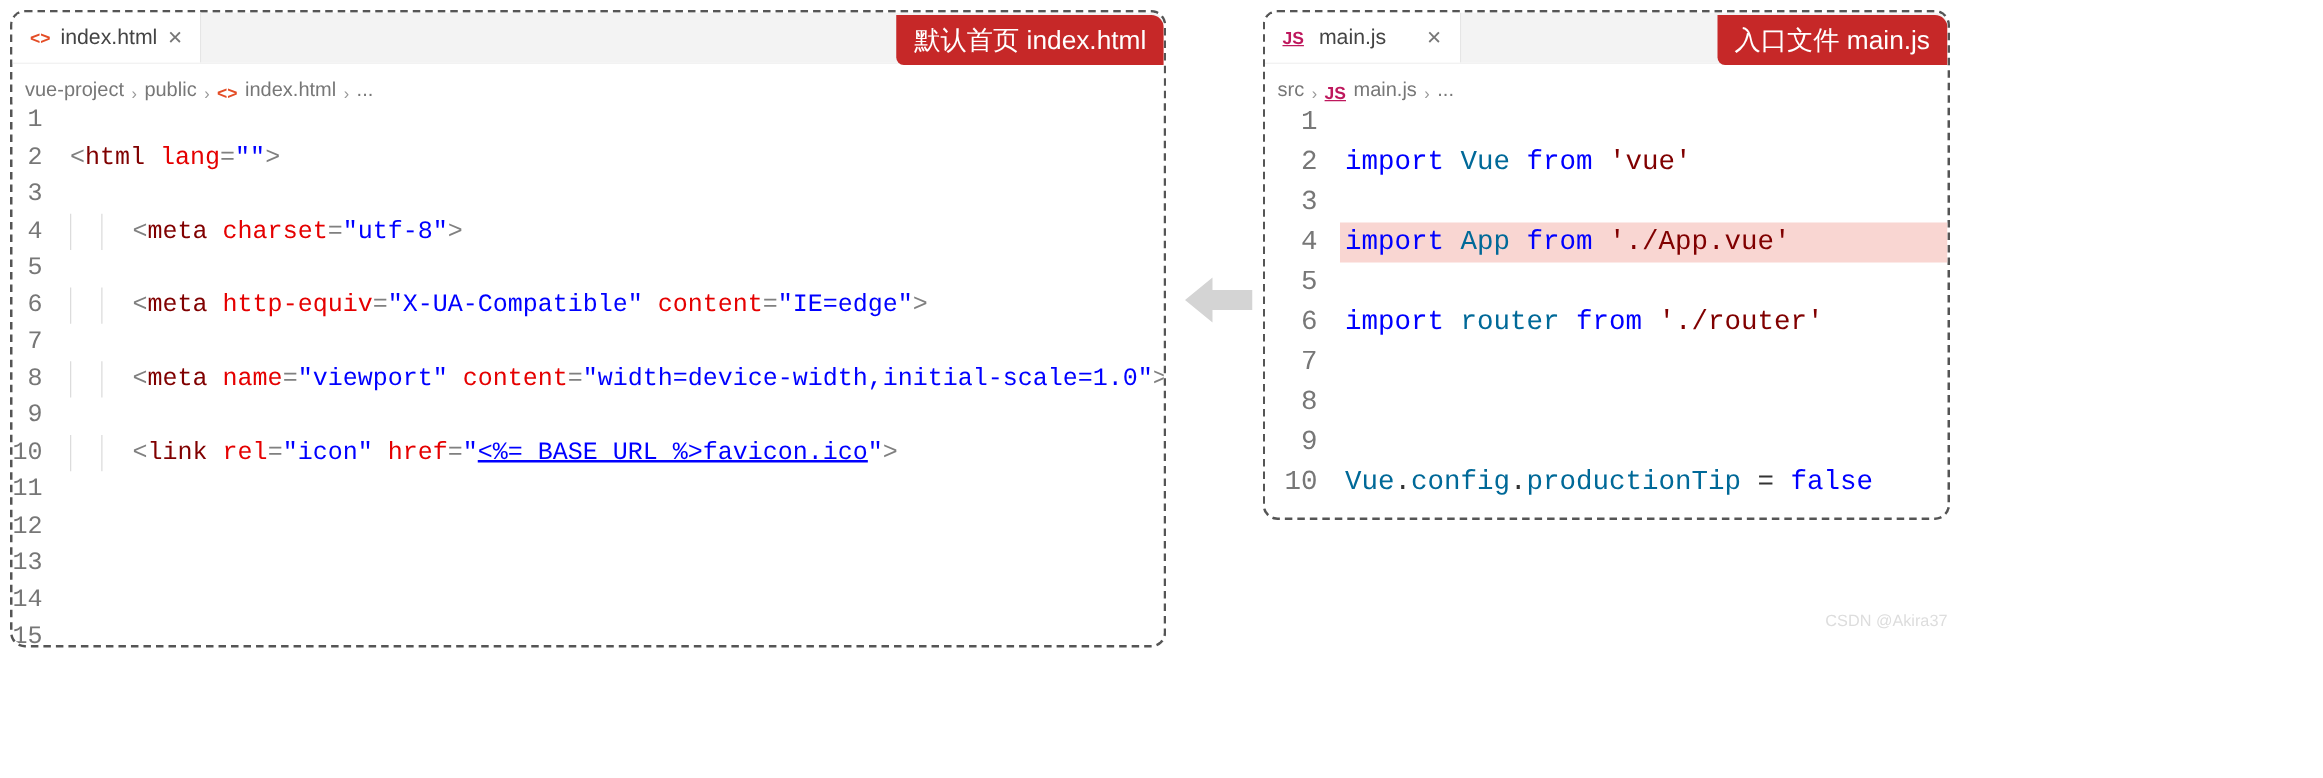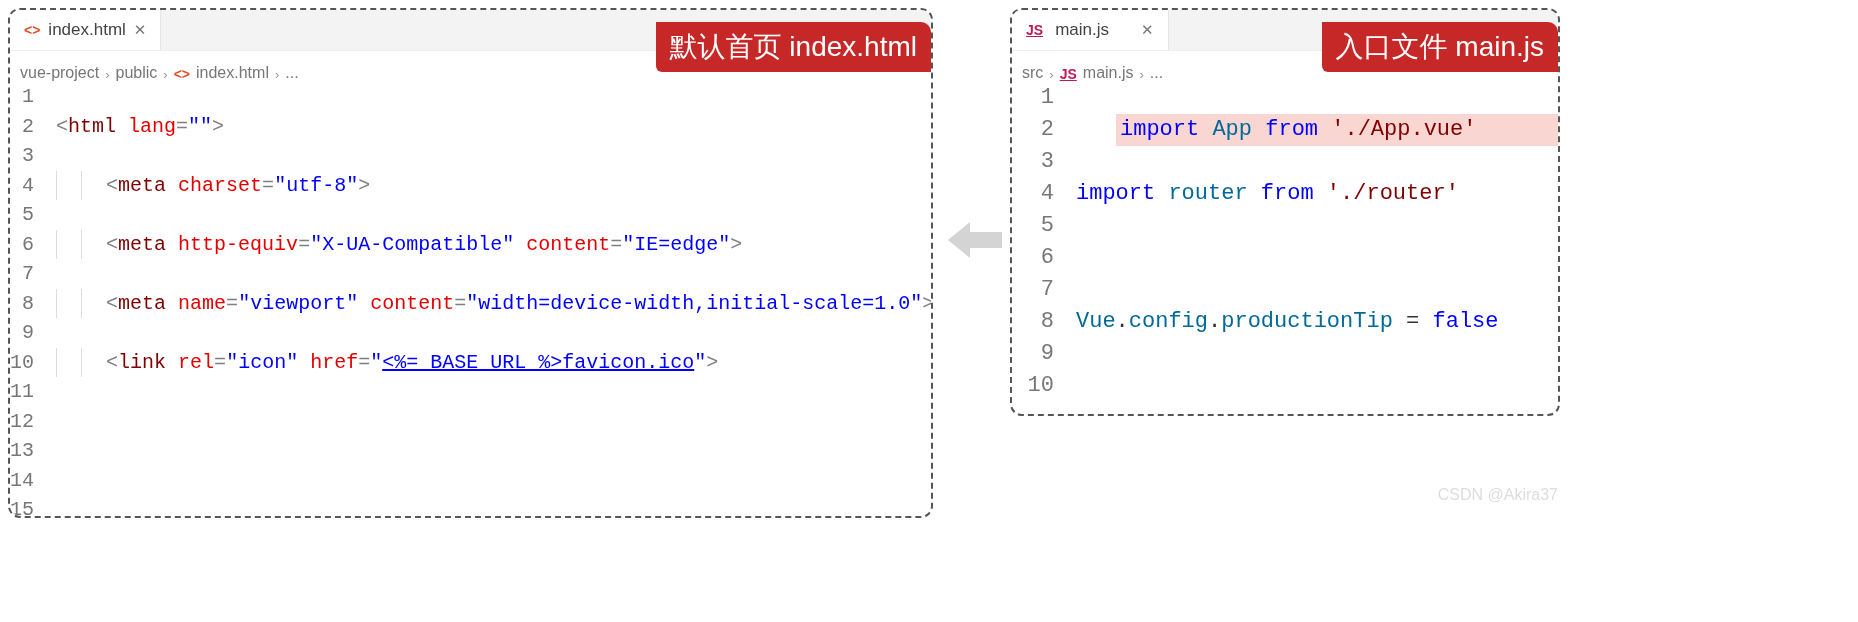--- a/index.html
+++ b/index.html
@@ -39,55 +39,55 @@
     font-family: "Segoe UI", sans-serif; font-size: 16px; color: #777;
     border-top: 1px solid #eee;
     background: #fff;
   }
   .breadcrumb .sep { color: #999; font-size: 13px; }
 
   .code-area { display: flex; font-size: 20px; line-height: 29.5px; }
   .gutter { width: 60px; text-align: right; padding-right: 18px; color: #777; user-select: none; }
   .code { flex: 1; white-space: pre; color: #333; }
   .code .row { display: block; padding-left: 4px; }
-  .row.hl { background: #f9d6d2; margin-left: 44px; }
+  .row.hl { background: #f9d6d2; }
   .guide { display: inline-block; border-left: 1px solid #dcdcdc; }
 
   
   .tagp { color: #808080; }            
   .tag  { color: #800000; }
   .attr { color: #e50000; }
   .str  { color: #0000ff; }
   .link { color: #0000ff; text-decoration: underline; text-decoration-color: #0000ff; }
   .kw   { color: #0000ff; }
   .var  { color: #006998; }
 
   .badge {
     position: absolute;
-    top: 12px; right: 0;
+    top: 2px; right: 0;
     background: #c62828;
     color: #fff;
     font-family: "Microsoft YaHei", sans-serif;
-    font-size: 28px;
+    font-size: 21px;
     padding: 6px 14px;
     border-top-right-radius: 10px;
     border-bottom-left-radius: 6px;
   }
 
   .arrow {
     position: absolute;
     left: 948px; top: 220px;
     width: 54px; height: 40px;
     color: #ccc;
   }
 
   .watermark {
     position: absolute;
     right: 300px; bottom: 118px;
-    font-family: sans-serif; font-size: 16px; color: #ddd;
+    font-family: sans-serif; font-size: 13px; color: #ddd;
   }
 </style>
 </head>
 <body>
 
 <div class="panel panel-left">
   <div class="tab-bar">
     <div class="tab">
       <span class="file-icon html">&lt;&gt;</span>
       <span>index.html</span>
@@ -171,20 +171,21 @@
         <div>3</div>
       <div>4</div>
         <div>5</div>
         <div>6</div>
       <div>7</div>
         <div>8</div>
         <div>9</div>
       <div>10</div>
     </div>
     <div class="code">
+<span class="row"><span class="kw">import</span><span> </span><span class="var">Vue</span><span> </span><span class="kw">from</span><span> </span><span class="tag">'vue'</span></span>
 <span class="row hl"><span class="kw">import</span><span> </span><span class="var">App</span><span> </span><span class="kw">from</span><span> </span><span class="tag">'./App.vue'</span></span>
 <span class="row"><span class="kw">import</span><span> </span><span class="var">router</span><span> </span><span class="kw">from</span><span> </span><span class="tag">'./router'</span></span>
 <span class="row"> </span>
 <span class="row"><span class="var">Vue</span><span>.</span><span class="var">config</span><span>.</span><span class="var">productionTip</span><span> = </span><span class="kw">false</span></span>
 
 
 
 
 
     </div>

